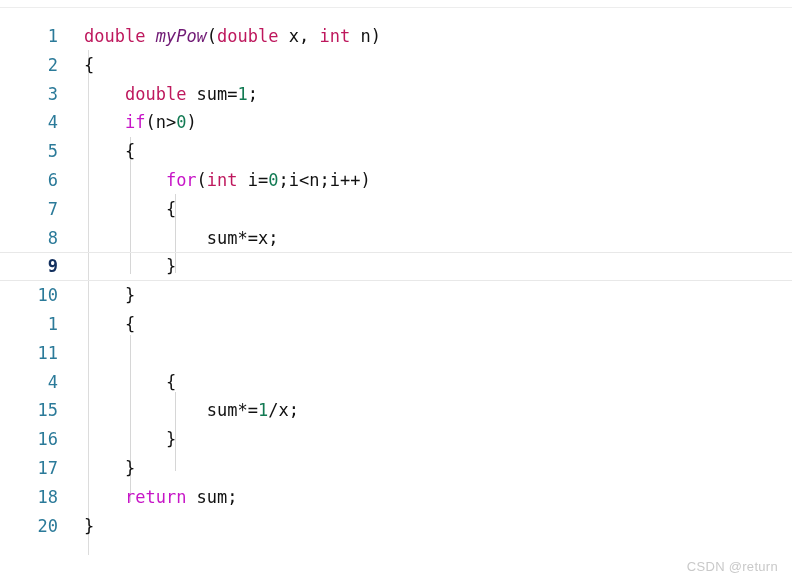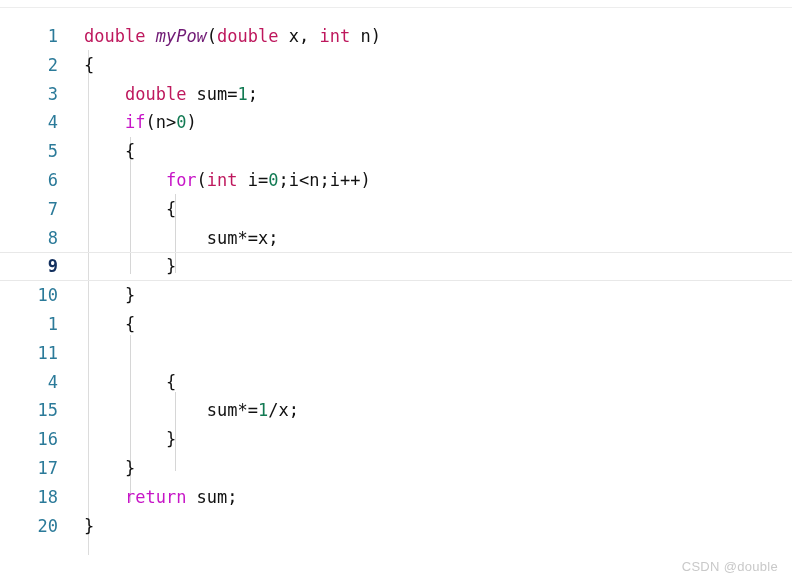--- a/index.html
+++ b/index.html
@@ -155,14 +155,14 @@
       <div class="line"><div class="gutter">1</div><div class="code"><span class="t-plain">    </span><span class="t-punct">{</span></div></div>
       <div class="line"><div class="gutter">11</div></div>
       <div class="line"><div class="gutter">4</div><div class="code"><span class="t-plain">        </span><span class="t-punct">{</span></div></div>
       <div class="line"><div class="gutter">15</div><div class="code"><span class="t-plain">            sum*=</span><span class="t-num">1</span><span class="t-plain">/x;</span></div></div>
       <div class="line"><div class="gutter">16</div><div class="code"><span class="t-plain">        </span><span class="t-punct">}</span></div></div>
       <div class="line"><div class="gutter">17</div><div class="code"><span class="t-plain">    </span><span class="t-punct">}</span></div></div>
       <div class="line"><div class="gutter">18</div><div class="code"><span class="t-plain">    </span><span class="t-kw">return</span><span class="t-plain"> sum;</span></div></div>
       <div class="line"><div class="gutter">20</div><div class="code"><span class="t-punct">}</span></div></div>
     </div>
 
-  <div class="watermark">CSDN @double</div>
+  <div class="watermark">CSDN @return</div>
 </div>
 
 </body></html>

